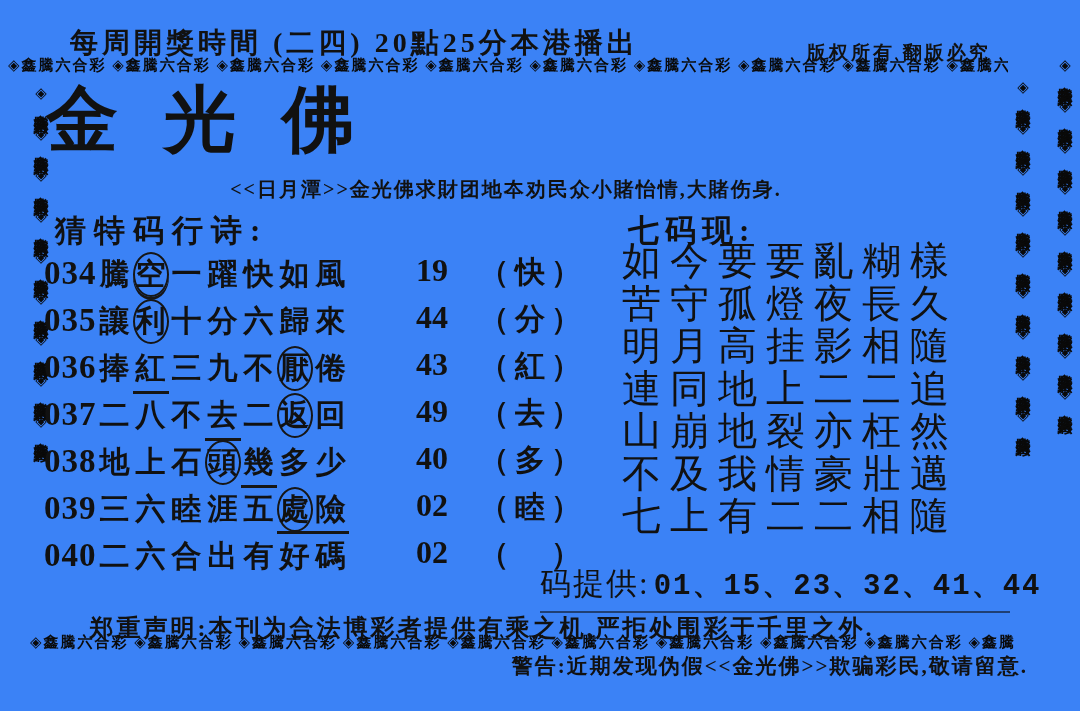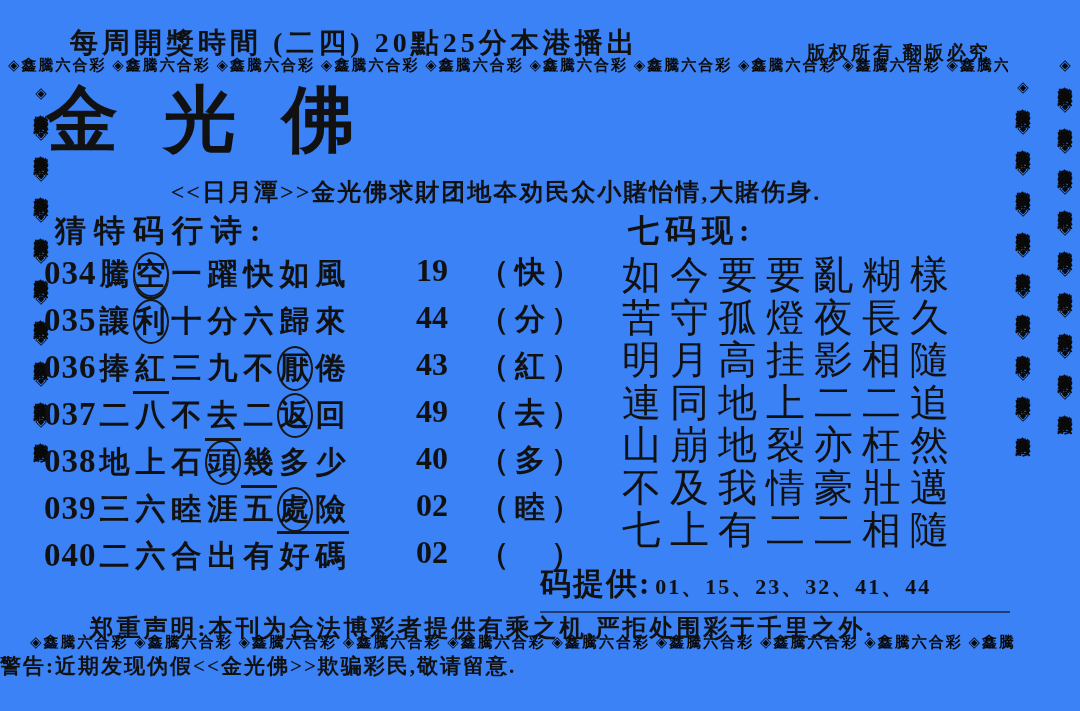--- a/index.html
+++ b/index.html
@@ -24,43 +24,43 @@
   .stamp-left{left:26px;top:84px;width:24px;height:560px;}
   .stamp-right1{left:1006px;top:78px;width:26px;height:628px;}
   .stamp-right2{left:1046px;top:56px;width:28px;height:650px;}
   .stamp-bottom{left:30px;top:633px;width:985px;}
   
   .title{
     left:0;top:84px;width:1080px;text-align:left;
     font-size:72px;font-weight:900;letter-spacing:46px;text-indent:46px;
     line-height:1.0;
   }
-  .subtitle{left:4px;top:176px;width:984px;text-align:center;font-size:24px;font-weight:bold;letter-spacing:2px;}
+  .subtitle{left:14px;top:176px;width:984px;text-align:center;font-size:20px;font-weight:bold;letter-spacing:2px;}
   
   .lhead{left:55px;top:210px;font-size:31px;font-weight:bold;letter-spacing:8px;}
   .rows{left:44px;top:252px;width:520px;}
   .row{position:relative;height:47px;font-weight:bold;white-space:nowrap;}
   .row .num{font-size:33px;font-family:"Liberation Serif",serif;letter-spacing:1px;}
   .row .txt{font-size:30px;letter-spacing:0px;}
   .row .ch{display:inline-block;padding:0 1px;border:2px solid transparent;}
   .row .ch.circle{border:2px solid #161616;border-radius:50%;}
   .row .ch.uline{box-shadow:0 3px 0 #161616;}
   .row .ch.oline{box-shadow:0 -3px 0 #161616;}
   .row .val{position:absolute;left:372px;top:0;font-size:32px;}
   .row .brk{position:absolute;left:435px;top:0;font-size:30px;letter-spacing:6px;}
   
   .rhead{left:628px;top:210px;font-size:31px;font-weight:bold;letter-spacing:6px;}
-  .poem{left:622px;top:254px;width:360px;}
+  .poem{left:622px;top:240px;width:360px;}
   .poem .pline{font-size:39px;letter-spacing:9px;height:42.5px;line-height:42.5px;white-space:nowrap;}
   
   .provide{left:540px;top:563px;width:470px;border-bottom:2px solid rgba(10,10,10,.55);padding-bottom:6px;white-space:nowrap;}
-  .provide .plabel{font-size:31px;font-weight:bold;letter-spacing:2px;}
-  .provide .pnums{font-size:22px;font-weight:bold;letter-spacing:2px;}
+  .provide .plabel{font-size:31px;font-weight:normal;letter-spacing:2px;}
+  .provide .pnums{font-size:29px;font-weight:bold;letter-spacing:2px;font-family:Liberation Mono, monospace;}
   .disclaimer{left:0;top:612px;width:964px;text-align:center;font-size:24px;font-weight:bold;letter-spacing:3px;}
-  .warning{left:0;top:652px;width:1028px;text-align:left;font-size:21px;font-weight:bold;letter-spacing:2px;}
+  .warning{left:0;top:652px;width:1028px;text-align:right;font-size:21px;font-weight:bold;letter-spacing:2px;}
 </style>
 </head>
 <body>
 
 <div id="sheet">
 
   <div class="abs sched">每周開獎時間 (二四) 20點25分本港播出</div>
   <div class="abs copyr">版权所有 翻版必究</div>
 
   <div class="abs stamp stamp-h stamp-top">◈鑫騰六合彩 ◈鑫騰六合彩 ◈鑫騰六合彩 ◈鑫騰六合彩 ◈鑫騰六合彩 ◈鑫騰六合彩 ◈鑫騰六合彩 ◈鑫騰六合彩 ◈鑫騰六合彩 ◈鑫騰六合彩 ◈鑫騰六合彩 ◈鑫騰六合彩 ◈鑫騰六合彩 ◈鑫騰六合彩 ◈鑫騰六合彩 ◈鑫騰六合彩 </div>

